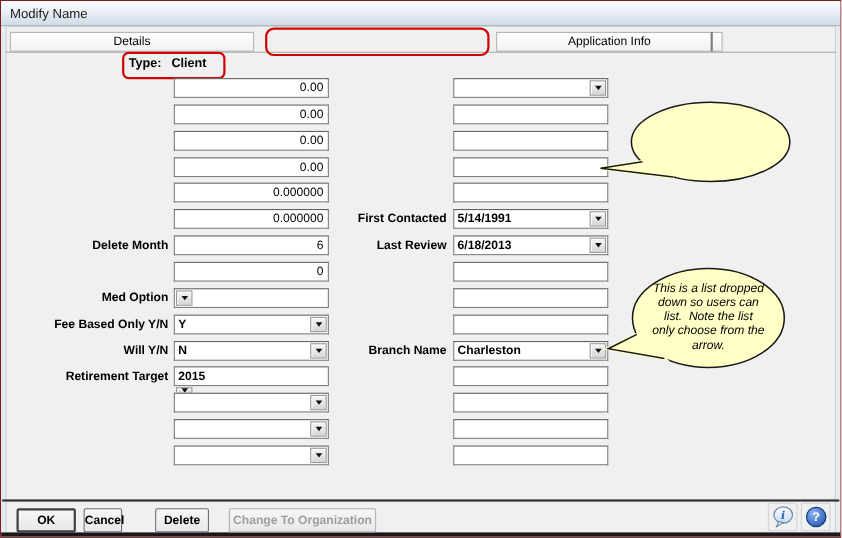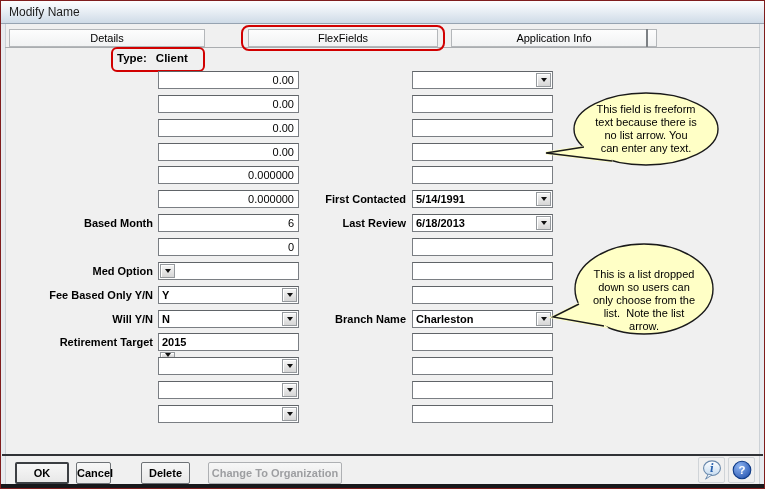--- a/index.html
+++ b/index.html
@@ -23,21 +23,21 @@
   .frame-l{left:0; border-right:1px solid #ccd1d6;}
   .frame-r{right:0; border-left:1px solid #ccd1d6;}
   .frame-b{position:absolute; left:0; right:0; bottom:0; height:4px; background:#17181b;}
 
   .tab{
     position:absolute; top:28px; height:18px; box-sizing:border-box;
     background:linear-gradient(#fdfdfd,#f1f2f3);
     border:1px solid #b4b7ba; text-align:center; line-height:17px;
     font-size:11px; color:#000;
   }
-  .tab-details{left:8px; width:196px;}
+  .tab-details{left:8px; width:222px;}
   .tab-flexfields{left:247px; width:190px;}
   .tab-appinfo{left:450px; width:206px;}
   .tab-tick{position:absolute; top:28px; left:645px; width:2px; height:18px; background:#7c8084;}
   .tabline{position:absolute; top:46px; left:4px; right:4px; height:1px; background:#aaadb0;}
 
   .annotation{position:absolute; border:2px solid var(--annotation-red); border-radius:8px; pointer-events:none;}
   .ann-tab{left:240px; top:24px; width:200px; height:22px;}
   .ann-type{left:110px; top:46px; width:90px; height:21px; border-radius:6px;}
 
   .type-box{
@@ -95,40 +95,39 @@
 <div class="window">
 
   <div class="titlebar">
     <span>Modify Name</span>
   </div>
   <div class="frame-l"></div>
   <div class="frame-r"></div>
   <div class="frame-b"></div>
 
   <div class="tab tab-details">Details</div>
-  <div class="tab tab-flexfields">FlexFields</div>
   <div class="tab tab-appinfo">Application Info</div>
   <div class="tab-tick"></div>
   <div class="tabline"></div>
   <div class="annotation ann-tab"></div>
 
   <div class="annotation ann-type"></div>
   <div class="type-box">
     <span>Type:</span>
     <span>Client</span>
   </div>
 
   <div>
       <div class="field text" style="top: 70px; left: 157px; position: absolute;">0.00</div>
       <div class="field text" style="top: 94px; left: 157px; position: absolute;">0.00</div>
       <div class="field text" style="top: 118px; left: 157px; position: absolute;">0.00</div>
       <div class="field text" style="top: 142px; left: 157px; position: absolute;">0.00</div>
       <div class="field text" style="top: 165px; left: 157px; position: absolute;">0.000000</div>
       <div class="field text" style="top: 189px; left: 157px; position: absolute;">0.000000</div>
-      <div class="row-label" style="top: 213px; left: 2px; width: 150px;">Based Month</div>
+      <div class="row-label" style="top: 213px; left: 2px; width: 150px;">Delete Month</div>
       <div class="field text" style="top: 213px; left: 157px; position: absolute;">6</div>
       <div class="field text" style="top: 237px; left: 157px; position: absolute;">0</div>
       <div class="row-label" style="top: 261px; left: 2px; width: 150px;">Med Option</div>
       <div class="field combo" style="top: 261px; left: 157px; position: absolute;">
         <div class="btn">
           <div class="arrow"></div>
         </div>
       </div>
       <div class="row-label" style="top: 285px; left: 2px; width: 150px;">Fee Based Only Y/N</div>
       <div class="field combo" style="top: 285px; left: 157px; position: absolute;">
@@ -210,39 +209,33 @@
       <div class="field text" style="top: 380px; left: 411px; position: absolute;"></div>
       <div class="field text" style="top: 404px; left: 411px; position: absolute;"></div>
     </div>
 
   <div class="callout" style="left:533px; top:88px; width:192px; height:88px;">
     <svg width="192" height="88" viewBox="0 0 192 88">
       <ellipse cx="112" cy="40" rx="72" ry="36" fill="var(--callout-fill)" stroke="#1a1a1a" stroke-width="1.4"></ellipse>
       <path d="M50,58 L12,64 L78,72 Z" fill="var(--callout-fill)" stroke="var(--callout-fill)" stroke-width="3"></path>
       <path d="M50,58 L12,64 L78,72" fill="none" stroke="#1a1a1a" stroke-width="1.4"></path>
     </svg>
-    <div class="ctext" style="left:32px; top:14px; width:160px;">
-        <div>This field is freeform</div>
-        <div>text because there is</div>
-        <div>no list arrow. You</div>
-        <div>can enter any text.</div>
-      </div>
   </div>
 
   <div class="callout" style="left:538px; top:240px; width:188px; height:98px;">
     <svg width="188" height="98" viewBox="0 0 188 98">
       <ellipse cx="105" cy="48" rx="69" ry="45" fill="var(--callout-fill)" stroke="#1a1a1a" stroke-width="1.4"></ellipse>
       <path d="M40,63 L14,76 L65,85 Z" fill="var(--callout-fill)" stroke="var(--callout-fill)" stroke-width="3"></path>
       <path d="M40,63 L14,76 L65,85" fill="none" stroke="#1a1a1a" stroke-width="1.4"></path>
     </svg>
-    <div class="ctext" style="left:30px; top:27px; width:150px;">
+    <div class="ctext" style="left:30px; top:15px; width:150px;font-style:italic;">
         <div>This is a list dropped</div>
         <div>down so users can</div>
+        <div>list.  Note the list</div>
         <div>only choose from the</div>
-        <div>list.  Note the list</div>
         <div>arrow.</div>
       </div>
   </div>
 
   <div class="footer-sep"></div>
 
   <button class="btn-std btn-ok">OK</button>
   <button class="btn-std btn-cancel">Cancel</button>
   <button class="btn-std btn-delete">Delete</button>
   <button class="btn-std btn-cto" disabled="">Change To Organization</button>

